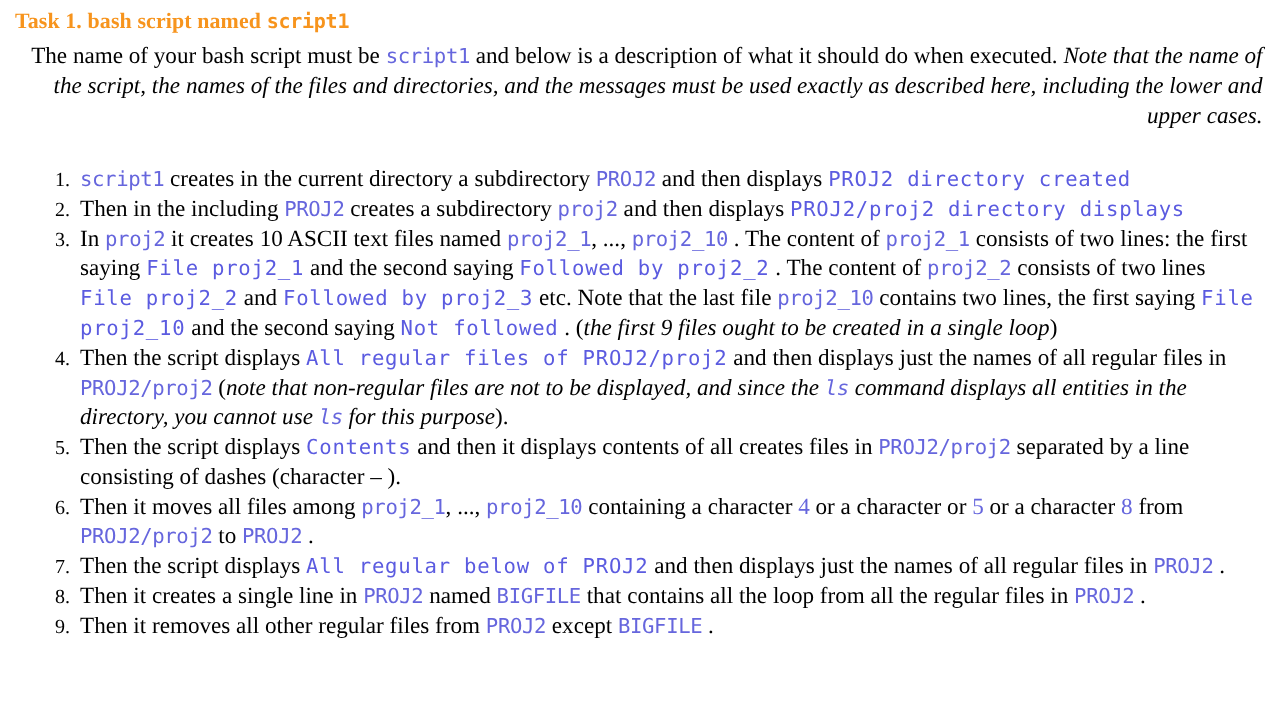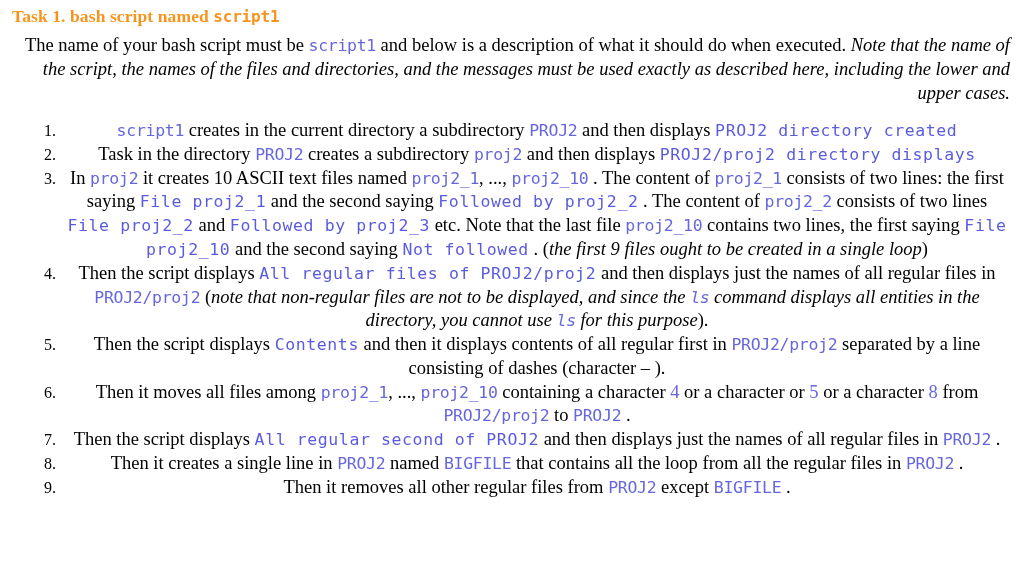--- a/index.html
+++ b/index.html
@@ -52,25 +52,24 @@
   .msg {
     font-family: "DejaVu Sans Mono", "Liberation Mono", monospace;
     color: #5b5be0;
     font-size: 16.5px;
     letter-spacing: 0.6px;
   }
   .num {
     color: #6666dd;
   }
   ol.steps {
-    margin: 14px 0 0 0;
+    margin: 28px 0 0 0;
     padding-left: 48px;
     font-size: 18.5px;
     line-height: 1.285;
-    text-align: center;
   }
   ol.steps > li {
     margin-bottom: 0px;
     padding-left: 4px;
   }
   ol.steps > li::marker {
     font-size: 16px;
   }
 </style>
 </head>
@@ -81,23 +80,23 @@
   <h1 class="task-heading">
     <span>Task 1. bash script named </span><span class="mono">script1</span>
   </h1>
 
   <p class="intro">
     <span>The name of your bash script must be </span><span class="code">script1</span><span> and below is a description of what it should do when executed. </span><span class="ital">Note that the name of the script, the names of the files and directories, and the messages must be used exactly as described here, including the lower and upper cases.</span>
   </p>
 
   <ol class="steps" id="steps-list">
       <li><span class="code">script1</span><span> creates in the current directory a subdirectory </span><span class="code">PROJ2</span><span> and then displays </span><span class="msg">PROJ2 directory created</span></li>
-      <li><span>Task in the directory </span><span class="code">PROJ2</span><span> creates a subdirectory </span><span class="code">proj2</span><span> and then displays </span><span class="msg">PROJ2/proj2 directory displays</span></li>
+      <li><span>Then in the including </span><span class="code">PROJ2</span><span> creates a subdirectory </span><span class="code">proj2</span><span> and then displays </span><span class="msg">PROJ2/proj2 directory displays</span></li>
       <li><span>In </span><span class="code">proj2</span><span> it creates 10 ASCII text files named </span><span class="code">proj2_1</span><span>, ..., </span><span class="code">proj2_10</span><span> . The content of </span><span class="code">proj2_1</span><span> consists of two lines: the first saying </span><span class="msg">File proj2_1</span><span> and the second saying </span><span class="msg">Followed by proj2_2</span><span> . The content of </span><span class="code">proj2_2</span><span> consists of two lines </span><span class="msg">File proj2_2</span><span> and </span><span class="msg">Followed by proj2_3</span><span> etc. Note that the last file </span><span class="code">proj2_10</span><span> contains two lines, the first saying </span><span class="msg">File proj2_10</span><span> and the second saying </span><span class="msg">Not followed</span><span> . (</span><span class="ital">the first 9 files ought to be created in a single loop</span><span>)</span></li>
       <li><span>Then the script displays </span><span class="msg">All regular files of PROJ2/proj2</span><span> and then displays just the names of all regular files in </span><span class="code">PROJ2/proj2</span><span> (</span><span class="ital">note that non-regular files are not to be displayed, and since the </span><span class="ital code">ls</span><span class="ital"> command displays all entities in the directory, you cannot use </span><span class="ital code">ls</span><span class="ital"> for this purpose</span><span>).</span></li>
-      <li><span>Then the script displays </span><span class="msg">Contents</span><span> and then it displays contents of all regular first in </span><span class="code">PROJ2/proj2</span><span> separated by a line consisting of dashes (character </span><span>– </span><span>).</span></li>
+      <li><span>Then the script displays </span><span class="msg">Contents</span><span> and then it displays contents of all creates files in </span><span class="code">PROJ2/proj2</span><span> separated by a line consisting of dashes (character </span><span>– </span><span>).</span></li>
       <li><span>Then it moves all files among </span><span class="code">proj2_1</span><span>, ..., </span><span class="code">proj2_10</span><span> containing a character </span><span class="num">4</span><span> or a character or </span><span class="num">5</span><span> or a character </span><span class="num">8</span><span> from </span><span class="code">PROJ2/proj2</span><span> to </span><span class="code">PROJ2</span><span> .</span></li>
-      <li><span>Then the script displays </span><span class="msg">All regular second of PROJ2</span><span> and then displays just the names of all regular files in </span><span class="code">PROJ2</span><span> .</span></li>
+      <li><span>Then the script displays </span><span class="msg">All regular below of PROJ2</span><span> and then displays just the names of all regular files in </span><span class="code">PROJ2</span><span> .</span></li>
       <li><span>Then it creates a single line in </span><span class="code">PROJ2</span><span> named </span><span class="code">BIGFILE</span><span> that contains all the loop from all the regular files in </span><span class="code">PROJ2</span><span> .</span></li>
       <li><span>Then it removes all other regular files from </span><span class="code">PROJ2</span><span> except </span><span class="code">BIGFILE</span><span> .</span></li>
     </ol>
 
 </div>
 
 </body></html>

